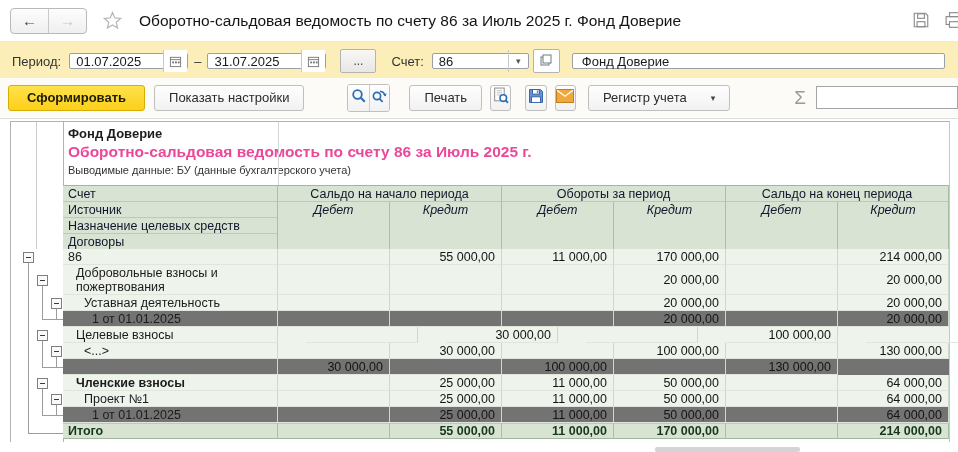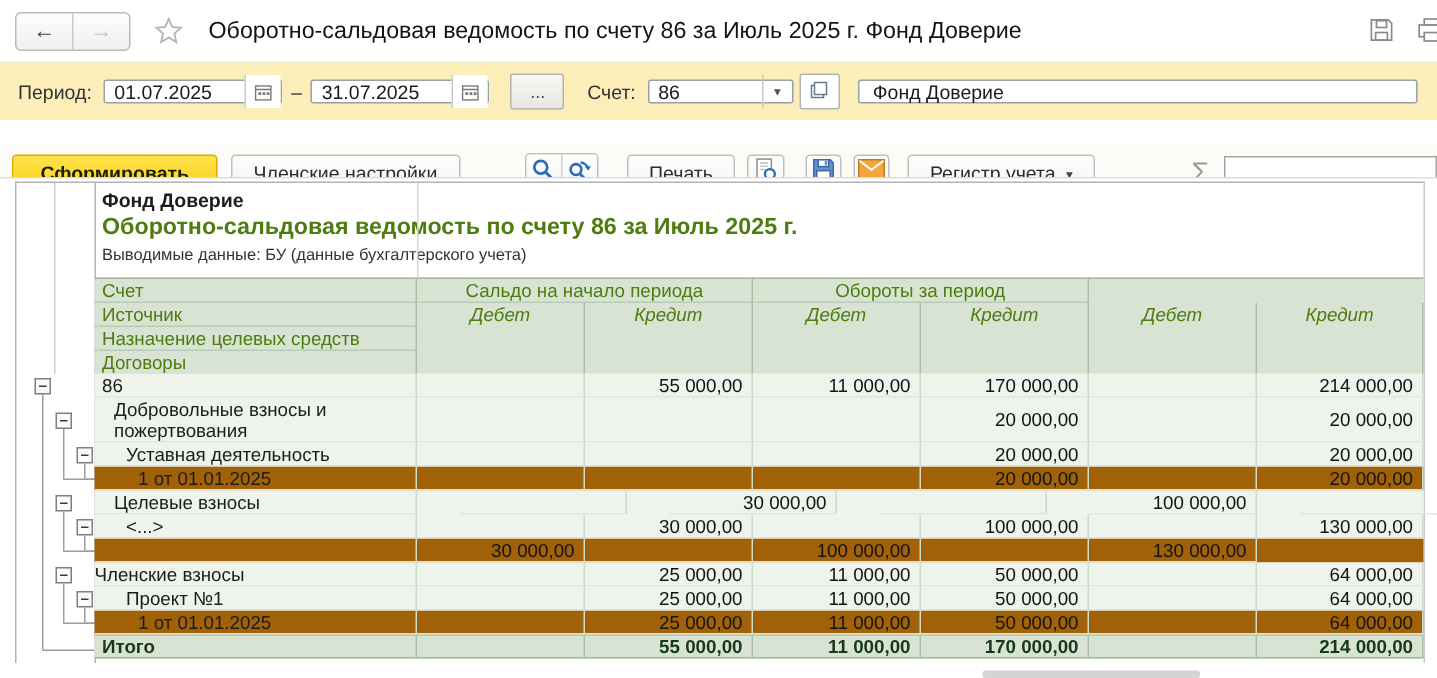--- a/index.html
+++ b/index.html
@@ -21,60 +21,60 @@
   .filterbar{position:absolute;left:0;top:41px;width:958px;height:38px;background:#fbeeb9;border-top:1px solid #f3ecc9;display:flex;align-items:center;font-size:13px;color:#333;}
   .flabel{margin-left:12px;}
   .field{height:16px;background:#fff;border:1px solid #9aa0a6;border-radius:2px;display:flex;align-items:center;box-sizing:border-box;}
   .field .val{flex:1;padding:0 6px;font-size:13px;color:#1a1a1a;white-space:nowrap;overflow:hidden;}
   .fieldbtn{width:23px;height:22px;display:flex;align-items:center;justify-content:center;border-left:1px solid #c7cacd;background:#fff;}
   .dash{margin:0 6px;}
   .dotsbtn{margin-left:14px;width:36px;height:24px;border:1px solid #b3b3b3;border-radius:2px;background:linear-gradient(#f8f7f5,#e9e7e3);display:flex;align-items:center;justify-content:center;color:#444;font-size:12px;box-sizing:border-box;}
   .openbtn{margin-left:4px;width:27px;height:24px;border:1px solid #b3b3b3;border-radius:2px;background:#fff;display:flex;align-items:center;justify-content:center;box-sizing:border-box;}
   .combo-arrow{width:19px;height:22px;display:flex;align-items:center;justify-content:center;border-left:1px solid #c7cacd;color:#555;font-size:9px;}
   
-  .toolbar{position:absolute;left:0;top:96px;width:958px;height:39px;background:#fcfbf7;display:flex;align-items:center;}
+  .toolbar{position:absolute;left:0;top:78px;width:958px;height:39px;background:#fcfbf7;display:flex;align-items:center;}
   .btn{height:26px;box-sizing:border-box;border:1px solid #bfbfbf;border-radius:3px;background:linear-gradient(#fefefe,#f2f2f2);display:flex;align-items:center;justify-content:center;font-size:13px;color:#2b2b2b;padding:0 14px;white-space:nowrap;}
   .btn-generate{margin-left:8px;background:linear-gradient(#ffe24a,#fccf1b);border:1px solid #d8ae00;font-weight:bold;color:#1c1c00;padding:0 18px;}
   .btn-settings{margin-left:9px;}
   .icongroup{margin-left:43px;display:flex;border:1px solid #bfbfbf;border-radius:3px;overflow:hidden;background:linear-gradient(#fefefe,#f2f2f2);}
   .icongroup .ibtn{border:none;border-radius:0;}
   .icongroup .ibtn+.ibtn{border-left:1px solid #cfcfcf;}
   .ibtn{width:34px;height:26px;box-sizing:border-box;border:1px solid #bfbfbf;border-radius:3px;background:linear-gradient(#fefefe,#f2f2f2);display:flex;align-items:center;justify-content:center;}
   .btn-print{margin-left:19px;}
   .ml8{margin-left:8px;} .ml14{margin-left:14px;}
-  .btn-register{margin-left:12px;gap:7px;}
+  .btn-register{margin-left:12px;gap:24px;}
   .reg-arrow{font-size:9px;color:#444;}
   .sigma{margin-left:64px;font-size:19px;color:#9a9a9a;}
   .suminput{margin-left:10px;width:142px;height:23px;border:1px solid #a5a5a5;background:#fff;box-sizing:border-box;}
   
   .report-area{position:absolute;left:0;top:118px;width:958px;height:334px;background:#fff;border-top:1px solid #dcdcdc;}
   .sheet{position:absolute;left:10px;top:2px;width:938px;height:320px;border-top:1px solid #b3b3b3;border-left:1px solid #b3b3b3;border-right:1px solid #c9c9c9;box-sizing:content-box;}
   .vline{position:absolute;width:1px;background:#cccccc;}
   .title-block{position:absolute;left:52px;top:0;width:886px;height:63px;}
   .rpt-org{font-size:13px;font-weight:bold;padding:4px 0 0 5px;color:#1c1c1c;}
-  .rpt-title{font-size:15.5px;font-weight:bold;padding:2px 0 0 5px;color:#4d7c0f;}
+  .rpt-title{font-size:15.5px;font-weight:bold;padding:2px 0 0 5px;color:#ec4899;}
   .rpt-note{font-size:11px;padding:3px 0 0 5px;color:#333;}
   .title-div{position:absolute;left:215px;top:0;height:63px;width:1px;background:#d6d6d6;}
   .rpt-header{position:absolute;left:52px;top:63px;width:886px;display:grid;
     grid-template-columns:215px 112px 112px 112px 112px 112px 111px;
     grid-template-rows:16px 16px 16px 16px;
     background:#d8e3d3;border-top:1px solid #9fb89b;box-sizing:border-box;}
-  .hcell{border-right:1px solid #a9bfa4;border-bottom:1px solid #b9cbb4;font-size:12.5px;color:#4d7c0f;
+  .hcell{border-right:1px solid #a9bfa4;border-bottom:1px solid #b9cbb4;font-size:12.5px;color:#0f172a;
     display:flex;align-items:center;box-sizing:border-box;overflow:hidden;white-space:nowrap;}
   .hname{padding-left:5px;}
   .hgroup{justify-content:center;}
   .hdc{justify-content:center;align-items:flex-start;padding-top:1px;border-bottom:none;font-style:italic;}
   .rows-body{position:absolute;left:52px;top:127px;width:886px;}
   .grow{display:grid;grid-template-columns:215px 112px 112px 112px 112px 112px 111px;box-sizing:border-box;}
   .cell{border-right:1px solid #cdd9ca;border-bottom:1px solid #dfe6db;font-size:12.5px;box-sizing:border-box;
     display:flex;align-items:center;overflow:hidden;line-height:14px;}
   .cname{color:#1c1c1c;}
   .cnum{justify-content:flex-end;padding-right:6px;color:#141414;white-space:nowrap;}
   .r-tint{background:#eef3ec;}
-  .r-white{background:#a16207;}
+  .r-white{background:#737373;}
   .r-total{background:#d8e3d3;font-weight:bold;color:#17391b;}
   .r-total .cell{border-right:1px solid #a9bfa4;border-bottom:1px solid #9fb89b;border-top:1px solid #b9cbb4;color:#17391b;}
   
   .tree{position:absolute;left:0;top:127px;width:52px;height:193px;}
   .tbox{position:absolute;width:11px;height:11px;box-sizing:border-box;border:1px solid #7f7f7f;background:#fafafa;}
   .tbox::after{content:"";position:absolute;left:2px;top:4px;width:5px;height:1px;background:#3a3a3a;}
   .tl{position:absolute;background:#9c9c9c;}
   .hscroll{position:absolute;left:655px;top:328px;width:145px;height:5px;background:#d4d4d4;border-radius:2px;}
 </style>
 </head>
@@ -159,21 +159,21 @@
   <div class="field" style="margin-left:12px;width:373px;">
     <span class="val" style="padding-left:9px;">Фонд Доверие</span>
   </div>
 </div>
 
 <div class="toolbar">
   <div class="btn btn-generate">
       <span>Сформировать</span>
     </div>
   <div class="btn btn-settings">
-      <span>Членские настройки</span>
+      <span>Показать настройки</span>
     </div>
   <div class="icongroup">
     <div class="ibtn">
       <span>
         <svg width="16" height="16" viewBox="0 0 16 16">
             <circle cx="6.5" cy="6.5" r="4.3" fill="none" stroke="#2a6db5" stroke-width="1.8"></circle>
             <line x1="9.8" y1="9.8" x2="13.8" y2="13.8" stroke="#2a6db5" stroke-width="2"></line>
           </svg>
       </span>
     </div>
@@ -241,20 +241,21 @@
       <div class="title-div"></div>
     </div>
 
     <div class="rpt-header" id="rpt-header">
         <div class="hcell hname" style="grid-area: 1 / 1;">Счет</div>
         <div class="hcell hname" style="grid-area: 3 / 1;">Назначение целевых средств</div>
         <div class="hcell hname" style="grid-area: 2 / 1;">Источник</div>
         <div class="hcell hname" style="grid-area: 4 / 1;">Договоры</div>
         <div class="hcell hgroup" style="grid-area: 1 / 4 / auto / span 2;">Обороты за период</div>
         <div class="hcell hgroup" style="grid-area: 1 / 2 / auto / span 2;">Сальдо на начало периода</div>
+        <div class="hcell hgroup" style="grid-area: 1 / 6 / auto / span 2;">Сальдо на конец периода</div>
         <div class="hcell hdc" style="grid-area: 2 / 2 / span 3;">Дебет</div>
         <div class="hcell hdc" style="grid-area: 2 / 3 / span 3;">Кредит</div>
         <div class="hcell hdc" style="grid-area: 2 / 4 / span 3;">Дебет</div>
         <div class="hcell hdc" style="grid-area: 2 / 5 / span 3;">Кредит</div>
         <div class="hcell hdc" style="grid-area: 2 / 6 / span 3;">Дебет</div>
         <div class="hcell hdc" style="grid-area: 2 / 7 / span 3;">Кредит</div>
       </div>
     <div class="tree" id="tree">
         <div class="tl" style="left: 17px; top: 14px; width: 1px; height: 170px;"></div>
         <div class="tl" style="left: 17px; top: 184px; width: 35px; height: 1px;"></div>
@@ -335,21 +336,21 @@
         </div>
         <div class="grow r-white" style="height: 16px;">
           <div class="cell cnum"></div>
           <div class="cell cnum">30 000,00</div>
           <div class="cell cnum"></div>
           <div class="cell cnum">100 000,00</div>
           <div class="cell cnum"></div>
           <div class="cell cnum">130 000,00</div>
         </div>
         <div class="grow r-tint" style="height: 16px;">
-          <div class="cell cname" style="">Членские взносы</div>
+          <div class="cell cname" style="padding-left: 13px; font-weight: bold;">Членские взносы</div>
           <div class="cell cnum"></div>
           <div class="cell cnum">25 000,00</div>
           <div class="cell cnum">11 000,00</div>
           <div class="cell cnum">50 000,00</div>
           <div class="cell cnum"></div>
           <div class="cell cnum">64 000,00</div>
         </div>
         <div class="grow r-tint" style="height: 16px;">
           <div class="cell cname" style="padding-left: 21px;">Проект №1</div>
           <div class="cell cnum"></div>

